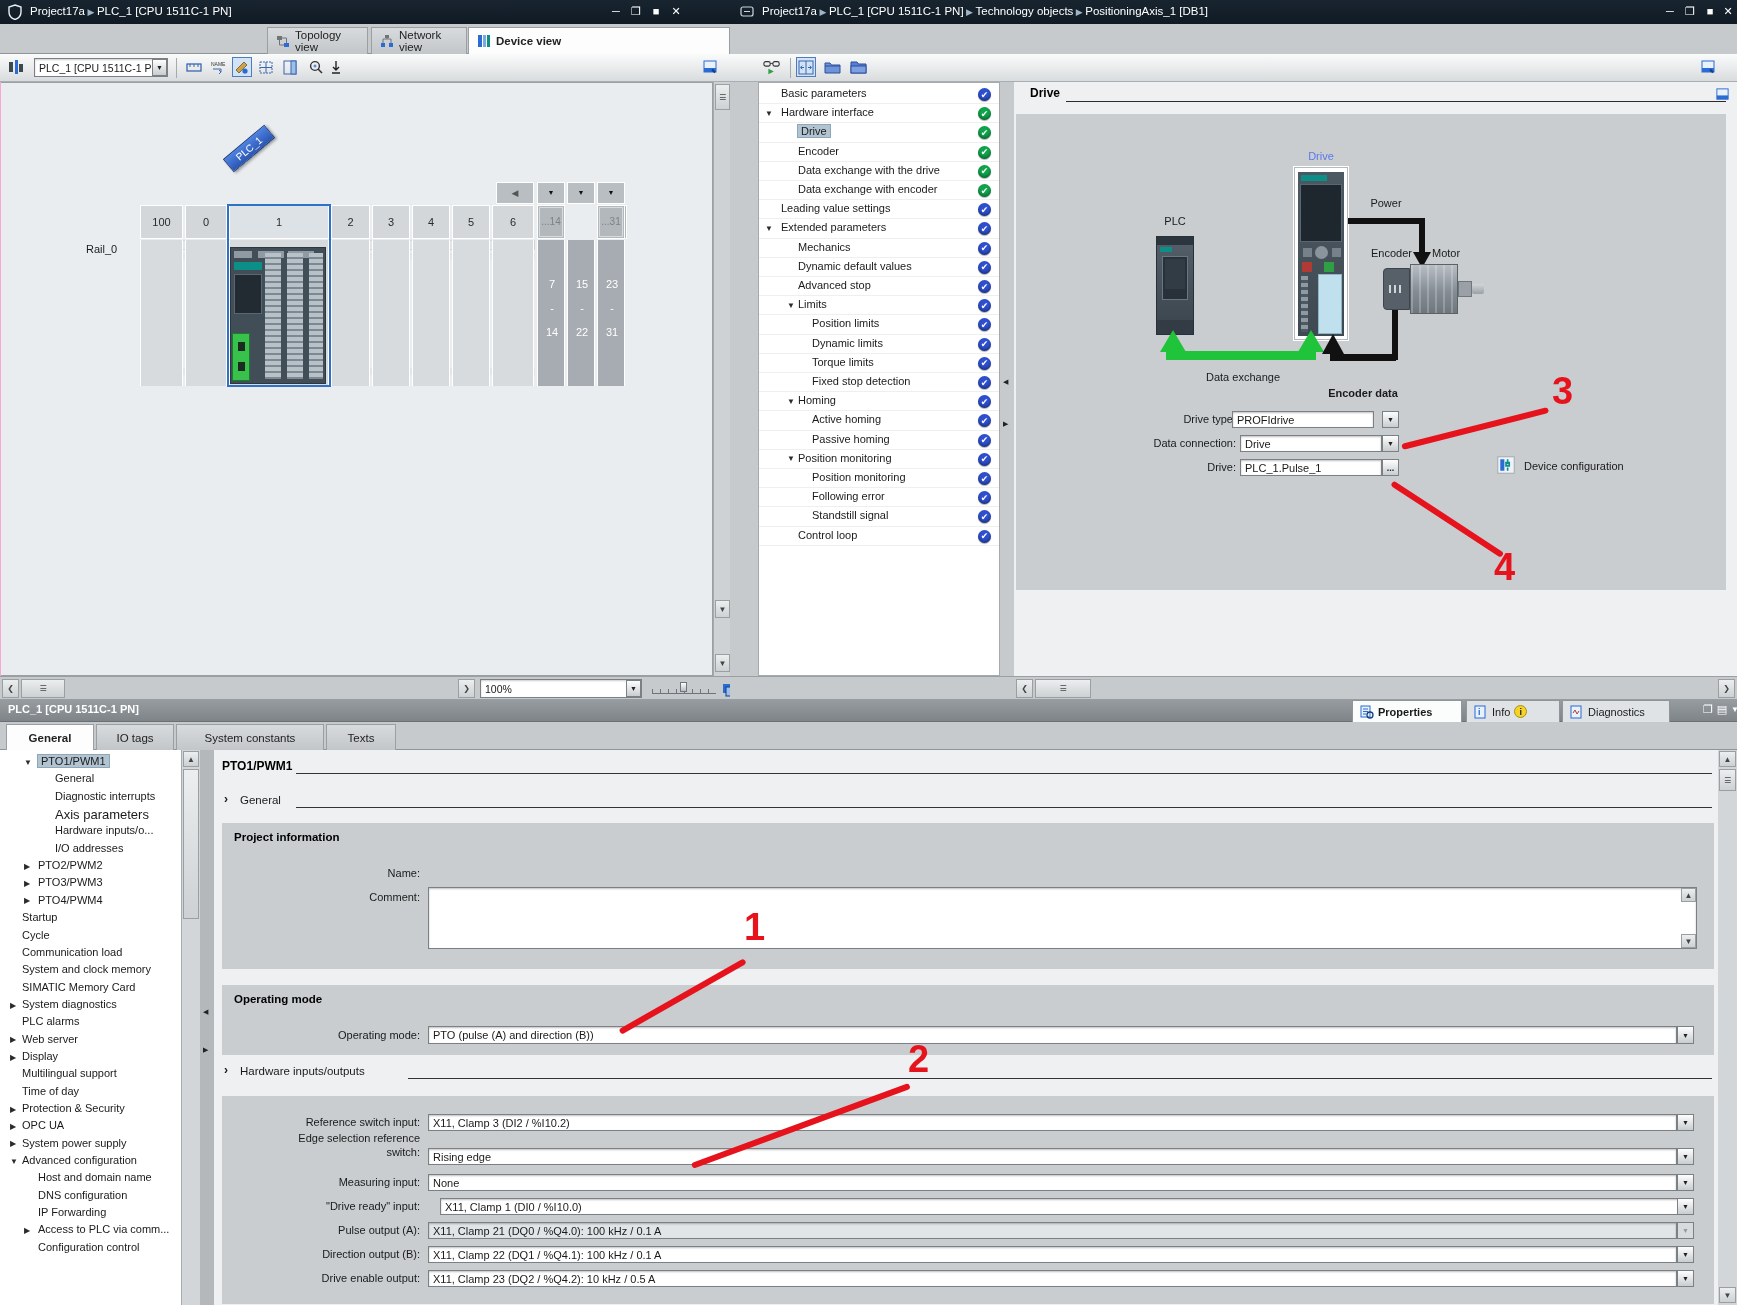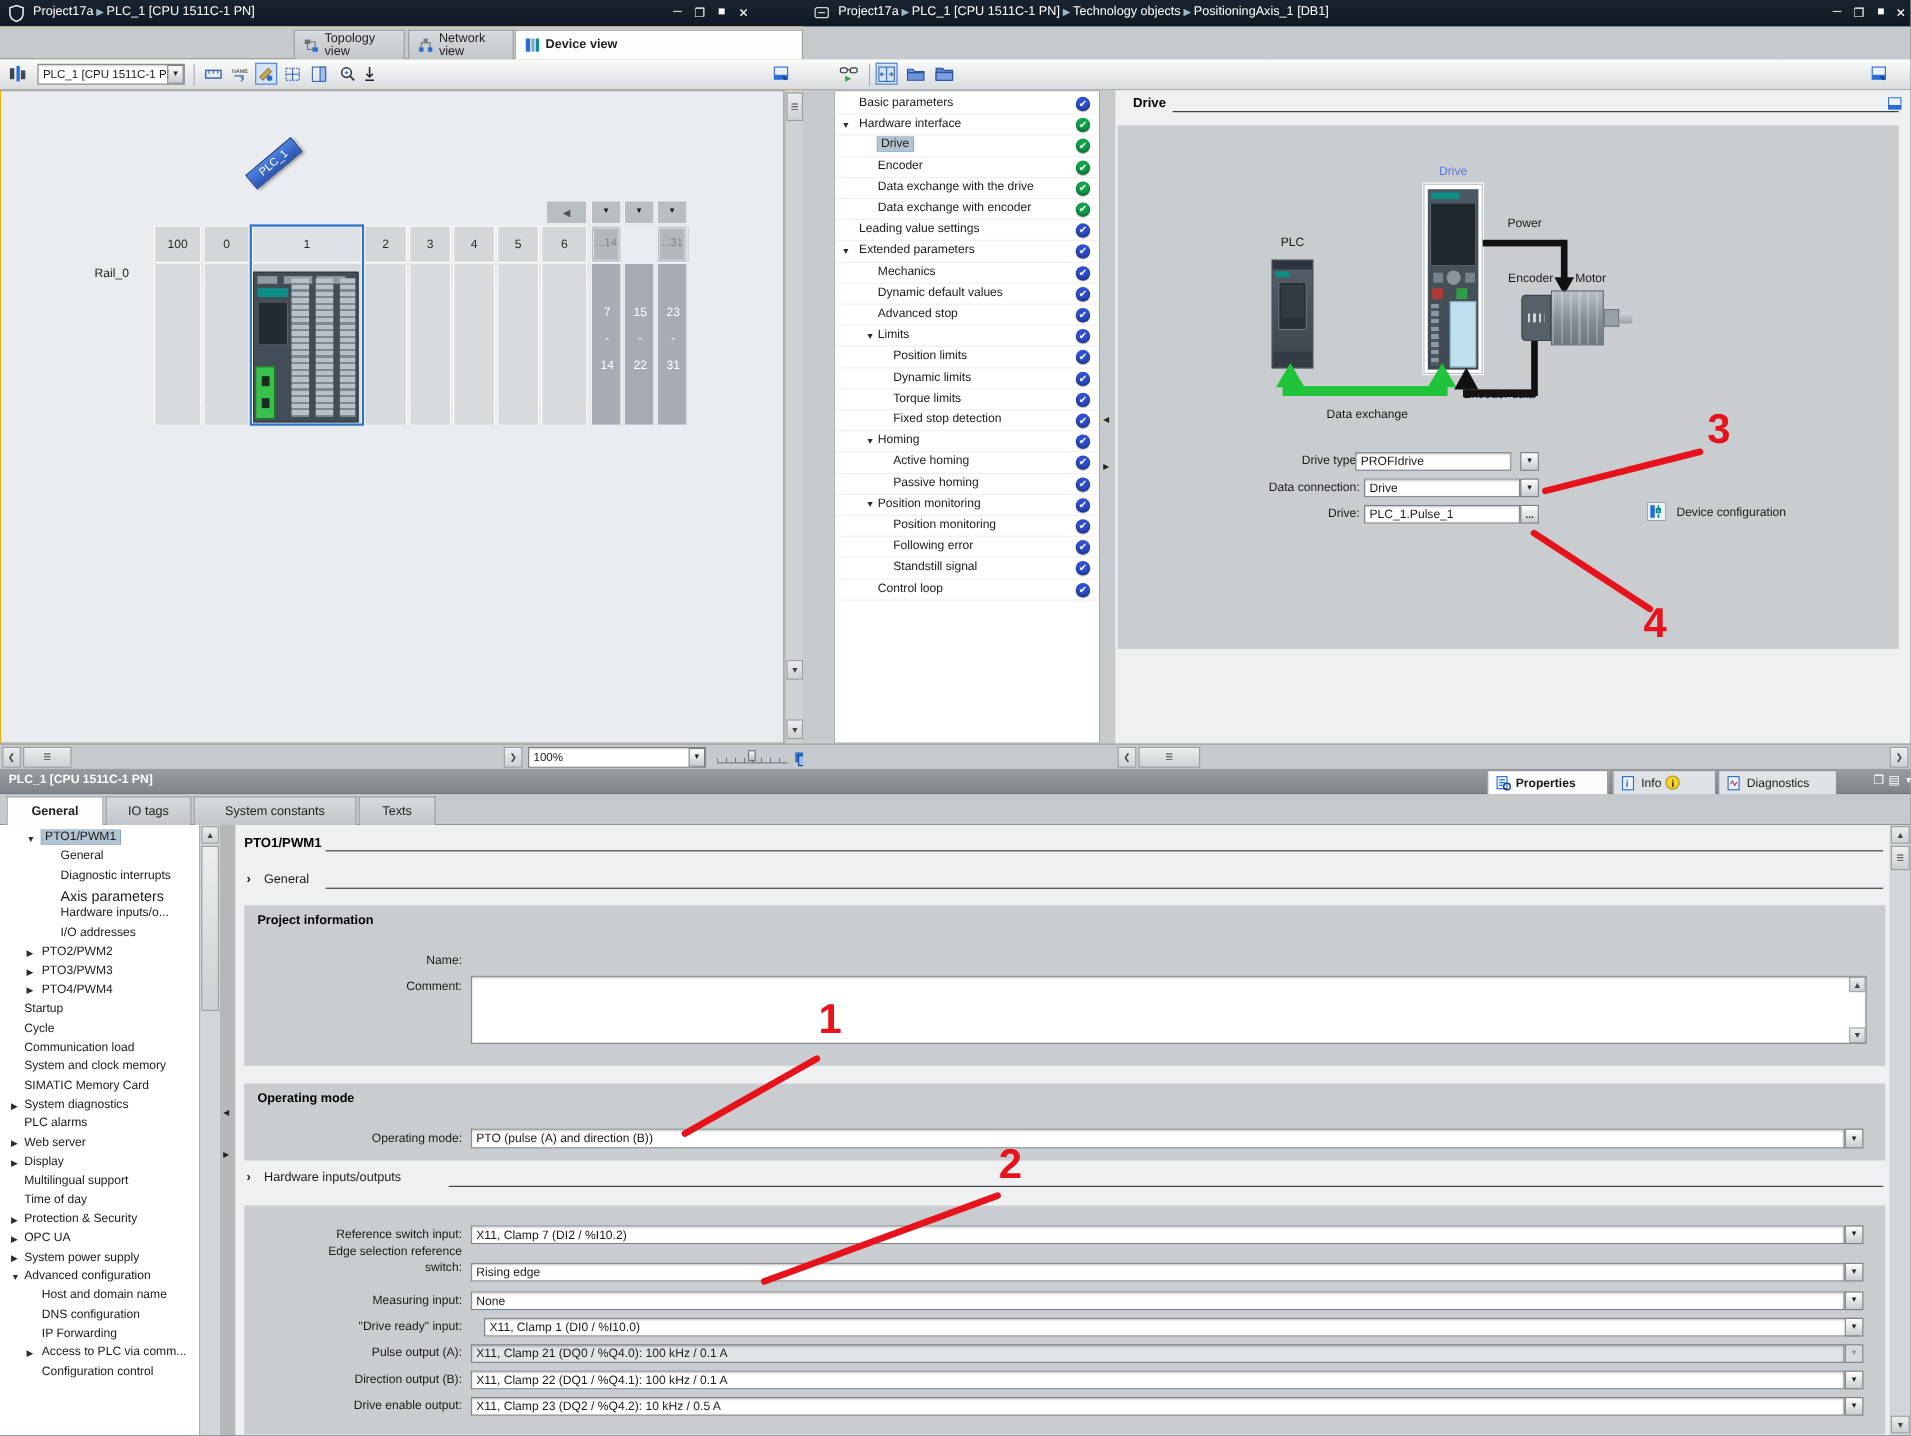--- a/index.html
+++ b/index.html
@@ -36,21 +36,21 @@
   .redline{position:absolute;height:6px;background:#e6131c;border-radius:3px;transform-origin:0 50%;}
   .rednum{position:absolute;color:#e6131c;font-weight:bold;font-size:38px;line-height:1;}
   .vtext{writing-mode:vertical-rl;text-orientation:mixed;}
   svg{display:block;}
 </style>
 </head>
 <body>
 
 <div class="stage">
 
-  <div class="abs" style="left:0;top:0;width:730px;height:700px;background:#eab308;">
+  <div class="abs" style="left:0;top:0;width:730px;height:700px;background:#f9a8d4;">
     <div class="abs titlebar" style="left:0;top:0;width:730px;height:24px;display:flex;align-items:center;">
       <span class="abs" style="left:8px;top:4px;">
         <svg width="14" height="16" viewBox="0 0 14 16">
             <path d="M7 1 L13 3 V8 C13 12 10 14.5 7 15.5 C4 14.5 1 12 1 8 V3 Z" fill="none" stroke="#e8eef4" stroke-width="1.4"></path>
           </svg>
       </span>
       <span class="abs crumb" id="lw-crumb" style="left:30px;top:5px;"><span>Project17a</span><span style="color: rgb(159, 180, 198); font-size: 9px;"> ▶ </span><span>PLC_1 [CPU 1511C-1 PN]</span></span>
       <span class="abs winbtn" style="left:608px;top:5px;">─</span>
       <span class="abs winbtn" style="left:628px;top:5px;">❐</span>
       <span class="abs winbtn" style="left:648px;top:5px;">■</span>
@@ -464,21 +464,21 @@
     <div class="abs" style="left:742px;top:284px;width:12px;height:10px;background:linear-gradient(#d2d6da,#9aa0a6);border-radius:2px;"></div>
 
     <div class="abs" style="left:436px;top:351px;width:150px;height:9px;background:#1fc43a;"></div>
     <div class="abs" style="left:430px;top:330px;width:0;height:0;border-left:13px solid transparent;border-right:13px solid transparent;border-bottom:22px solid #1fc43a;"></div>
     <div class="abs" style="left:568px;top:330px;width:0;height:0;border-left:13px solid transparent;border-right:13px solid transparent;border-bottom:22px solid #1fc43a;"></div>
 
     <div class="abs" style="left:662px;top:310px;width:6px;height:50px;background:#111;"></div>
     <div class="abs" style="left:600px;top:354px;width:66px;height:7px;background:#111;"></div>
     <div class="abs" style="left:592px;top:334px;width:0;height:0;border-left:11px solid transparent;border-right:11px solid transparent;border-bottom:20px solid #111;"></div>
     <div class="abs" style="left:450px;top:371px;width:126px;text-align:center;"><span>Data exchange</span></div>
-    <div class="abs" style="left:570px;top:353px;width:126px;text-align:center;"><span>Encoder data</span></div>
+    <div class="abs" style="left:570px;top:387px;width:126px;text-align:center;font-weight:bold;"><span>Encoder data</span></div>
 
     <div id="rw-fields">
         <div class="abs flabel" style="left:310px;top:413px;width:196px;">Drive type:</div>
         <div class="abs input" style="left:502px;top:411px;width:142px;height:17px;">PROFIdrive</div>
         <div class="ddbtn" style="left:652px;top:411px;width:17px;height:17px;">▼</div>
         <div class="abs flabel" style="left:310px;top:437px;width:196px;">Data connection:</div>
         <div class="abs input" style="left:510px;top:435px;width:142px;height:17px;">Drive</div>
         <div class="ddbtn" style="left:652px;top:435px;width:17px;height:17px;">▼</div>
         <div class="abs flabel" style="left:310px;top:461px;width:196px;">Drive:</div>
         <div class="abs input" style="left:510px;top:459px;width:142px;height:17px;">PLC_1.Pulse_1</div>
@@ -692,21 +692,21 @@
       </div>
     <div class="ddbtn" style="left:1677px;top:327px;width:17px;height:18px;">▼</div>
 
     <span class="abs" style="left:224px;top:364px;font-weight:bold;font-size:12px;">›</span>
     <span class="abs" style="left:240px;top:366px;font-size:11.5px;"><span>Hardware inputs/outputs</span></span>
     <div class="abs hrule" style="left:408px;top:379px;width:1304px;border-top-color:#333;"></div>
 
     <div class="abs panel" style="left:222px;top:397px;width:1492px;height:208px;"></div>
     <div id="hw-rows">
         <div class="abs flabel" style="left:240px;top:417px;width:180px;">Reference switch input:</div>
-        <div class="abs input" style="left:428px;top:415px;width:1249px;height:17px;">X11, Clamp 7 (DI2 / %I10.2)</div>
+        <div class="abs input" style="left:428px;top:415px;width:1249px;height:17px;">X11, Clamp 3 (DI2 / %I10.2)</div>
         <div class="ddbtn" style="left:1677px;top:415px;width:17px;height:17px;">▼</div>
         <div class="abs flabel" style="left:240px;top:433px;width:180px;">Edge selection reference</div>
         <div class="abs flabel" style="left:240px;top:447px;width:180px;">switch:</div>
         <div class="abs input" style="left:428px;top:449px;width:1249px;height:17px;">Rising edge</div>
         <div class="ddbtn" style="left:1677px;top:449px;width:17px;height:17px;">▼</div>
         <div class="abs flabel" style="left:240px;top:477px;width:180px;">Measuring input:</div>
         <div class="abs input" style="left:428px;top:475px;width:1249px;height:17px;">None</div>
         <div class="ddbtn" style="left:1677px;top:475px;width:17px;height:17px;">▼</div>
         <div class="abs flabel" style="left:240px;top:501px;width:180px;">"Drive ready" input:</div>
         <div class="abs input" style="left:440px;top:499px;width:1249px;height:17px;">X11, Clamp 1 (DI0 / %I10.0)</div>

